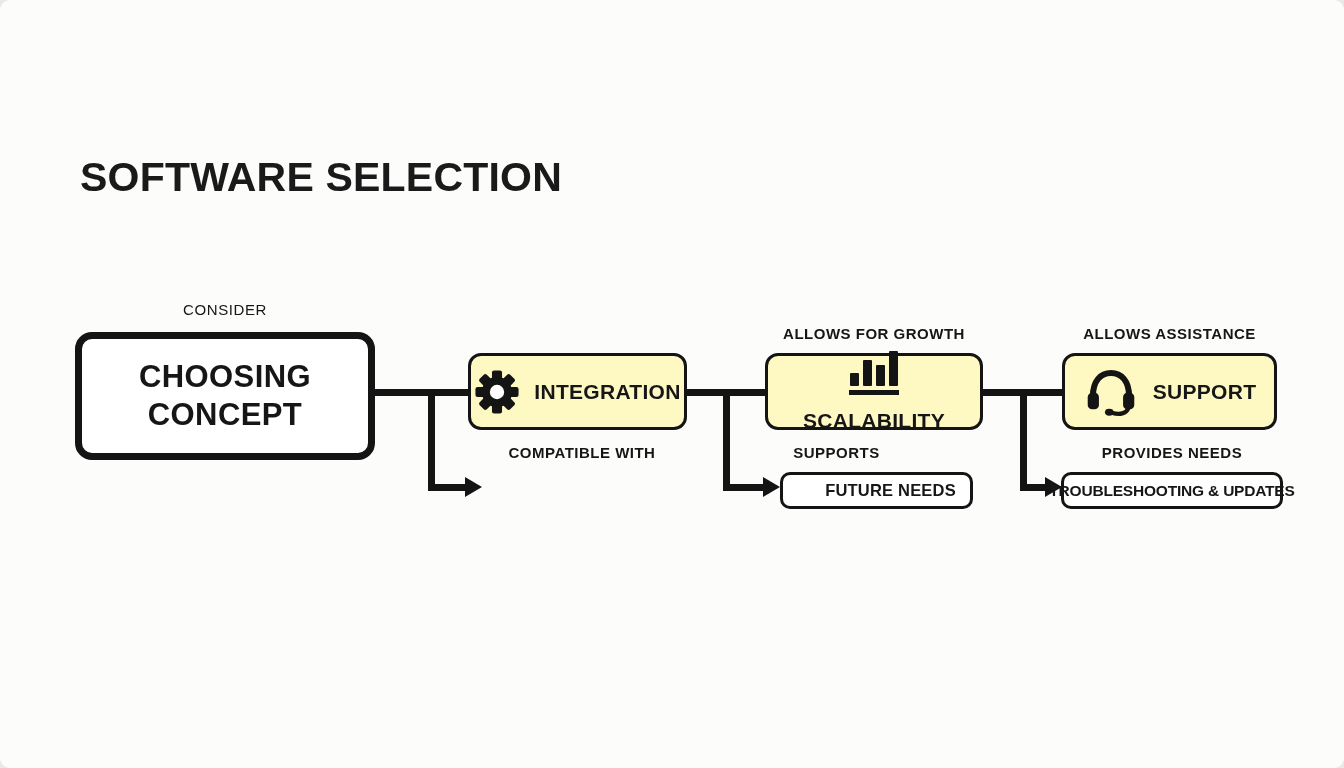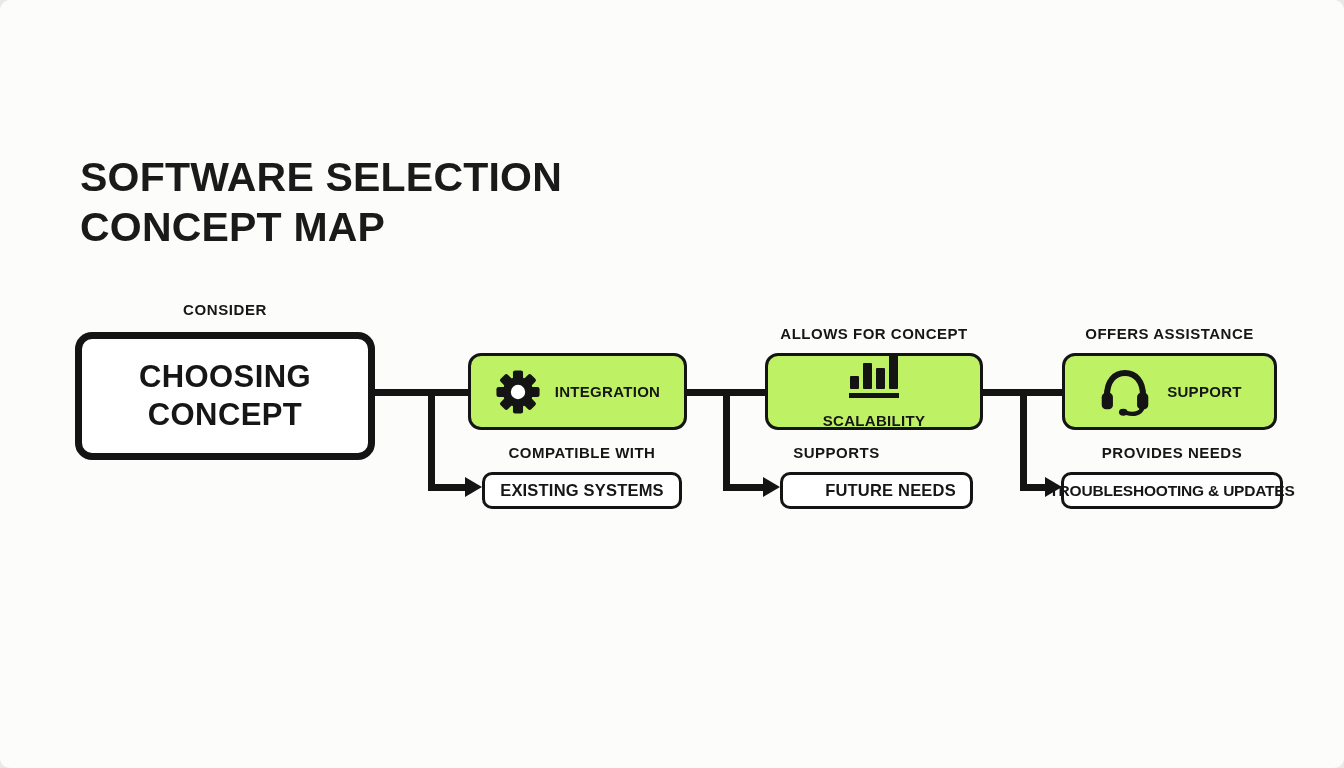--- a/index.html
+++ b/index.html
@@ -31,21 +31,21 @@
   }
 
   
   .root-label {
     position: absolute;
     left: 75px;
     top: 301px;
     width: 300px;
     text-align: center;
     font-size: 15px;
-    font-weight: 700;
+    font-weight: 400;
     letter-spacing: 0.6px;
   }
   .root-box {
     position: absolute;
     left: 75px;
     top: 332px;
     width: 300px;
     height: 128px;
     box-sizing: border-box;
     border: 7px solid #141414;
@@ -63,26 +63,26 @@
   }
 
   
   .node {
     position: absolute;
     top: 353px;
     height: 77px;
     box-sizing: border-box;
     border: 3px solid #141414;
     border-radius: 13px;
-    background: #bef264;
+    background: #fef9c3;
     display: flex;
     align-items: center;
     justify-content: center;
     gap: 14px;
-    font-size: 15px;
+    font-size: 21px;
     font-weight: 700;
     letter-spacing: 0.3px;
   }
   .node-integration { left: 468px; width: 219px; }
   .node-scalability { left: 765px; width: 218px; flex-direction: column; }
   .node-support     { left: 1062px; width: 215px; }
 
   .label-above {
     position: absolute;
     top: 325px;
@@ -186,21 +186,20 @@
     margin-top: 4px;
   }
 </style>
 </head>
 <body>
 
 <div class="canvas">
 
   <div class="title">
     <div>SOFTWARE SELECTION</div>
-    <div>CONCEPT MAP</div>
   </div>
 
   <div class="root-label">CONSIDER</div>
   <div class="root-box">
     <div>CHOOSING</div>
     <div>CONCEPT</div>
   </div>
 
   <div class="seg h-main-1"></div>
   <div class="seg h-main-2"></div>
@@ -233,43 +232,40 @@
             <rect x="46" y="25" width="16" height="14" rx="3" transform="rotate(45 32 32)"></rect>
           </g>
           <circle cx="32" cy="32" r="21"></circle>
           <circle cx="32" cy="32" r="10" fill="#ffffff"></circle>
         </g>
       </svg>
     </span>
     <span>INTEGRATION</span>
   </div>
   <div class="label-below integration">COMPATIBLE WITH</div>
-  <div class="child-box child-integration">
-    <span>EXISTING SYSTEMS</span>
-  </div>
-
-  <div class="label-above scalability">ALLOWS FOR CONCEPT</div>
+
+  <div class="label-above scalability">ALLOWS FOR GROWTH</div>
   <div class="node node-scalability">
     <span class="icon bars-wrap">
       <span class="bars-row">
         <i class="bar-1"></i>
           <i class="bar-2"></i>
           <i class="bar-3"></i>
           <i class="bar-4"></i>
       </span>
       <span class="bar-baseline"></span>
     </span>
     <span>SCALABILITY</span>
   </div>
   <div class="label-below scalability">SUPPORTS</div>
   <div class="child-box child-scalability">
     <span>FUTURE NEEDS</span>
   </div>
 
-  <div class="label-above support">OFFERS ASSISTANCE</div>
+  <div class="label-above support">ALLOWS ASSISTANCE</div>
   <div class="node node-support">
     <span class="icon">
       <svg width="56" height="50" viewBox="0 0 64 58" aria-hidden="true">
         <path d="M11 34 C11 16 20 7 32 7 C44 7 53 16 53 34" fill="none" stroke="#141414" stroke-width="7" stroke-linecap="round"></path>
         <rect x="5" y="30" width="13" height="19" rx="5" fill="#141414"></rect>
         <rect x="46" y="30" width="13" height="19" rx="5" fill="#141414"></rect>
         <path d="M52 48 C50 54 42 56 33 53" fill="none" stroke="#141414" stroke-width="5" stroke-linecap="round"></path>
         <ellipse cx="30" cy="52.5" rx="5" ry="4" fill="#141414"></ellipse>
       </svg>
     </span>

